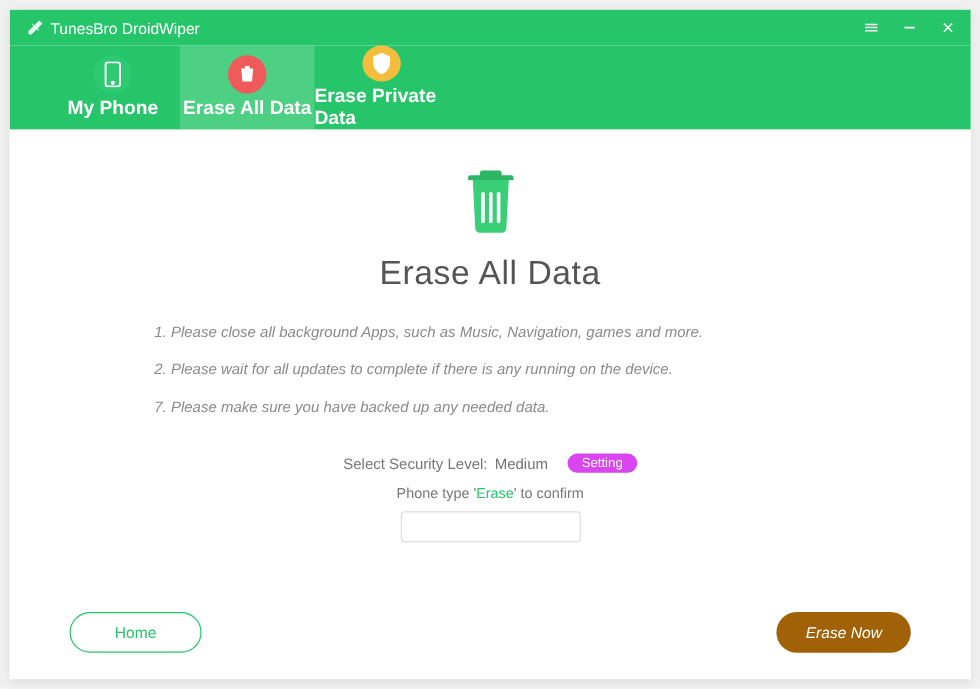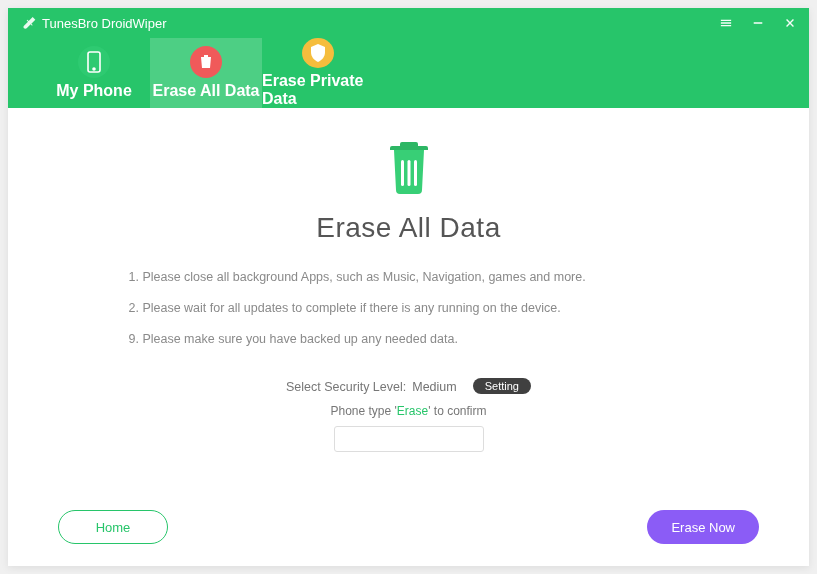--- a/index.html
+++ b/index.html
@@ -112,34 +112,35 @@
       width: 100%;
       max-width: 560px;
       color: #8a8a8a;
       font-size: 12.5px;
       line-height: 1.5;
       margin: 0 auto 18px;
     }
     .instructions li {
       list-style: none;
       margin-bottom: 12px;
+      font-style: italic;
     }
     .security-row {
       font-size: 12.5px;
       color: #777;
       display: flex;
       align-items: flex-end;
       gap: 6px;
       margin-bottom: 10px;
     }
     .security-level {
       color: #737373;
     }
     .setting-pill {
-      background: #404040;
+      background: #d946ef;
       color: #fff;
       font-size: 11px;
       padding: 2px 12px;
       border-radius: 10px;
       cursor: pointer;
       margin-left: 10px;
     }
     .confirm-text {
       font-size: 12px;
       color: #777;
@@ -177,23 +178,24 @@
       justify-content: center;
       cursor: pointer;
       padding: 12px 24px;
     }
     .btn-outline {
       border: 1.5px solid #27c56a;
       color: #27c56a;
       background: #fff;
     }
     .btn-primary {
-      background: #8b5cf6;
+      background: #a16207;
       color: #fff;
       border: none;
+      font-style: italic;
     }
   </style>
 </head>
 <body>
 
 <div class="window">
 
   <div class="titlebar">
     <div class="logo">
       <span class="logo-icon">
@@ -260,21 +262,21 @@
         <rect x="23.5" y="22" width="3" height="26" rx="1.5" fill="#fff"></rect>
         <rect x="30" y="22" width="3" height="26" rx="1.5" fill="#fff"></rect>
       </svg>
     </div>
 
     <h1 class="heading">Erase All Data</h1>
 
     <ul class="instructions">
       <li>1. Please close all background Apps, such as Music, Navigation, games and more.</li>
       <li>2. Please wait for all updates to complete if there is any running on the device.</li>
-      <li>9. Please make sure you have backed up any needed data.</li>
+      <li>7. Please make sure you have backed up any needed data.</li>
     </ul>
 
     <div class="security-row">
       <span>Select Security Level:</span>
       <span class="security-level">Medium</span>
       <span class="setting-pill">Setting</span>
     </div>
 
     <div class="confirm-text">
       <span>Phone type '</span><span class="erase-word">Erase</span><span>' to confirm</span>

